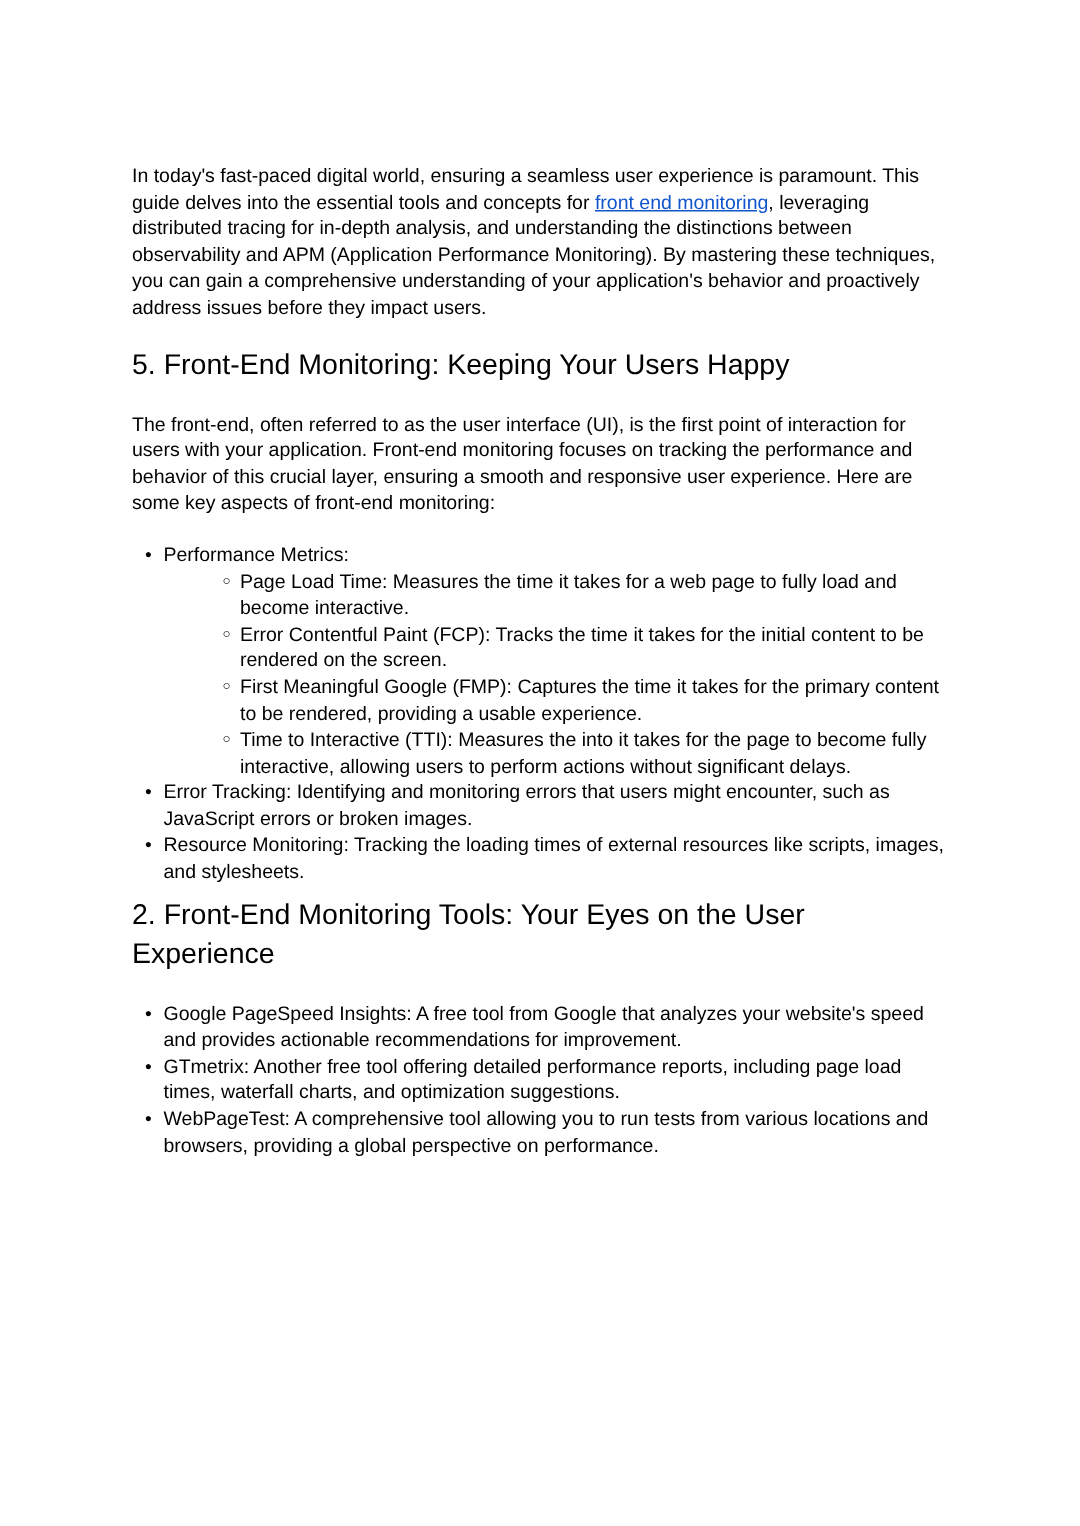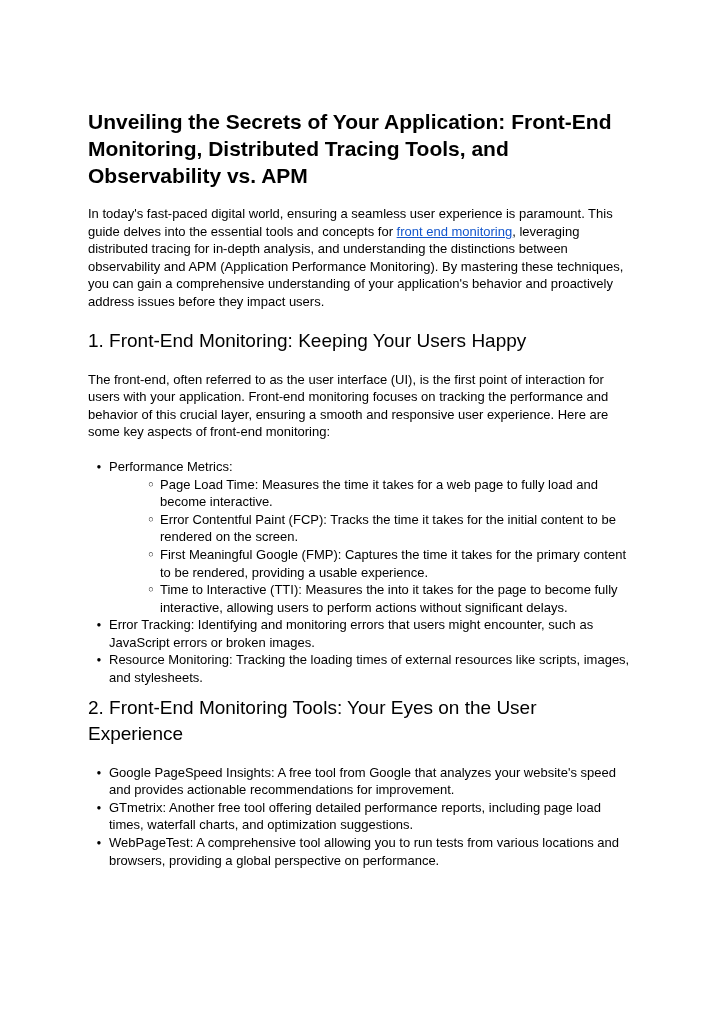--- a/index.html
+++ b/index.html
@@ -78,25 +78,24 @@
     width: 12px;
     font-size: 9px;
   }
   .lbl { font-weight: 400; }
 </style>
 </head>
 <body>
 
 <div class="page">
 
-  <h1 class="doc-title">Unveiling the Secrets of Your Application: Front-End Monitoring, Distributed Tracing Tools, and Observability vs. APM</h1>
 
   <p class="body-para"><span>In today's fast-paced digital world, ensuring a seamless user experience is paramount. This guide delves into the essential tools and concepts for </span><a class="doc-link">front end monitoring</a><span>, leveraging distributed tracing for in-depth analysis, and understanding the distinctions between observability and APM (Application Performance Monitoring). By mastering these techniques, you can gain a comprehensive understanding of your application's behavior and proactively address issues before they impact users.</span></p>
 
-  <h2 class="section-heading">1. Front-End Monitoring: Keeping Your Users Happy</h2>
+  <h2 class="section-heading">5. Front-End Monitoring: Keeping Your Users Happy</h2>
 
   <p class="body-para">The front-end, often referred to as the user interface (UI), is the first point of interaction for users with your application. Front-end monitoring focuses on tracking the performance and behavior of this crucial layer, ensuring a smooth and responsive user experience. Here are some key aspects of front-end monitoring:</p>
 
   <ul class="ul1">
     <li>
       <span class="marker m1">●</span><span><b class="lbl">Performance Metrics:</b><span></span></span>
       <ul class="ul2">
         <li>
           <span class="marker m2">○</span><b class="lbl">Page Load Time:</b><span> Measures the time it takes for a web page to fully load and become interactive.</span>
         </li>

